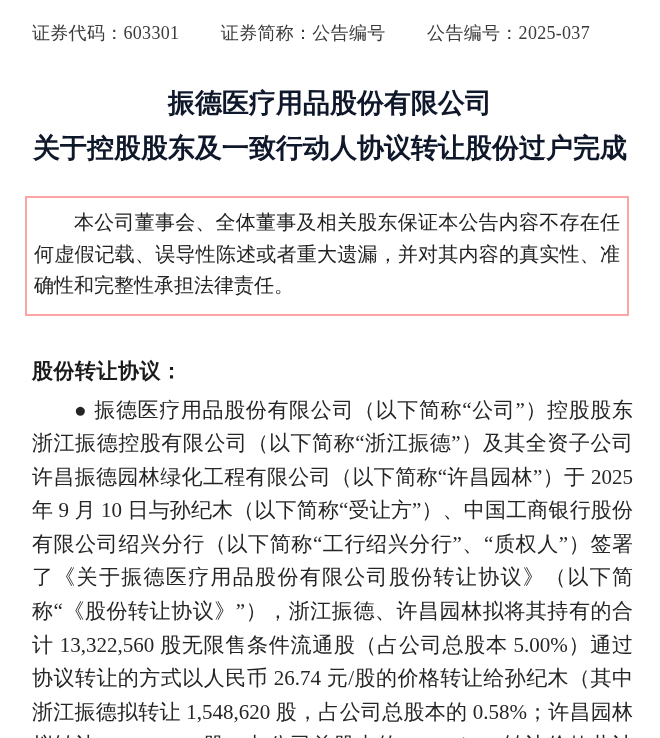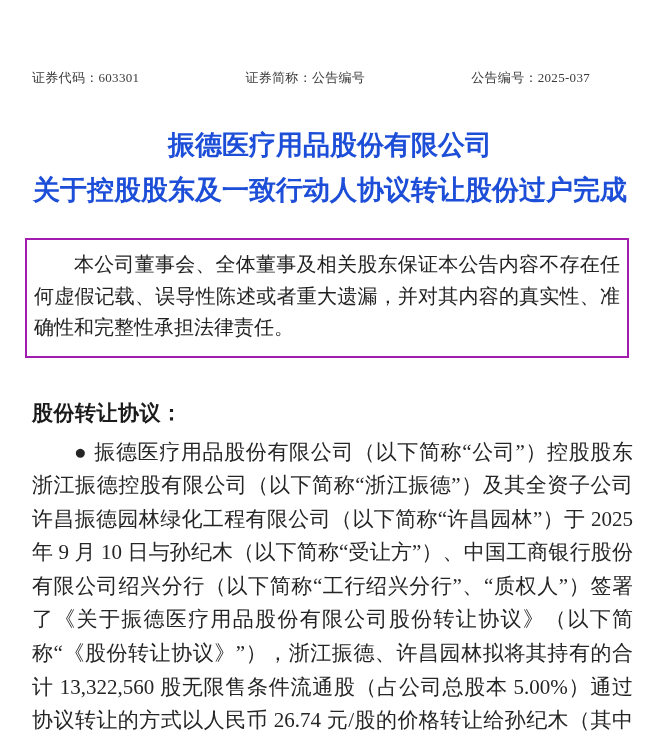--- a/index.html
+++ b/index.html
@@ -10,39 +10,38 @@
     background: #ffffff;
     font-family: "Liberation Serif", "DejaVu Serif", serif;
     color: #2e2e2e;
     overflow: hidden;
     box-sizing: border-box;
   }
   .header-row {
     display: flex;
     justify-content: space-between;
     padding: 21px 70px 0 32px;
-    font-size: 13px;
+    font-size: 18px;
     letter-spacing: 0.3px;
     color: #3a3a3a;
     white-space: nowrap;
-    margin-top: 48px;
   }
   .doc-title {
     margin: 36px 6px 0 6px;
     text-align: center;
     font-family: "Liberation Sans", "DejaVu Sans", sans-serif;
     font-weight: 700;
     font-size: 27px;
     line-height: 45px;
-    color: #1d4ed8;
+    color: #0f172a;
   }
   .doc-title .title-line { display: block; }
   .disclaimer-box {
     margin: 25px 31px 0 25px;
-    border: 2px solid #a21caf;
+    border: 2px solid #fca5a5;
     padding: 9px 7px 12px 7px;
     font-size: 20px;
     line-height: 31.5px;
     color: #222222;
     text-align: justify;
   }
   .disclaimer-box p { margin: 0; text-indent: 2em; }
   .notice-heading {
     margin: 41px 0 0 32px;
     font-size: 21px;

